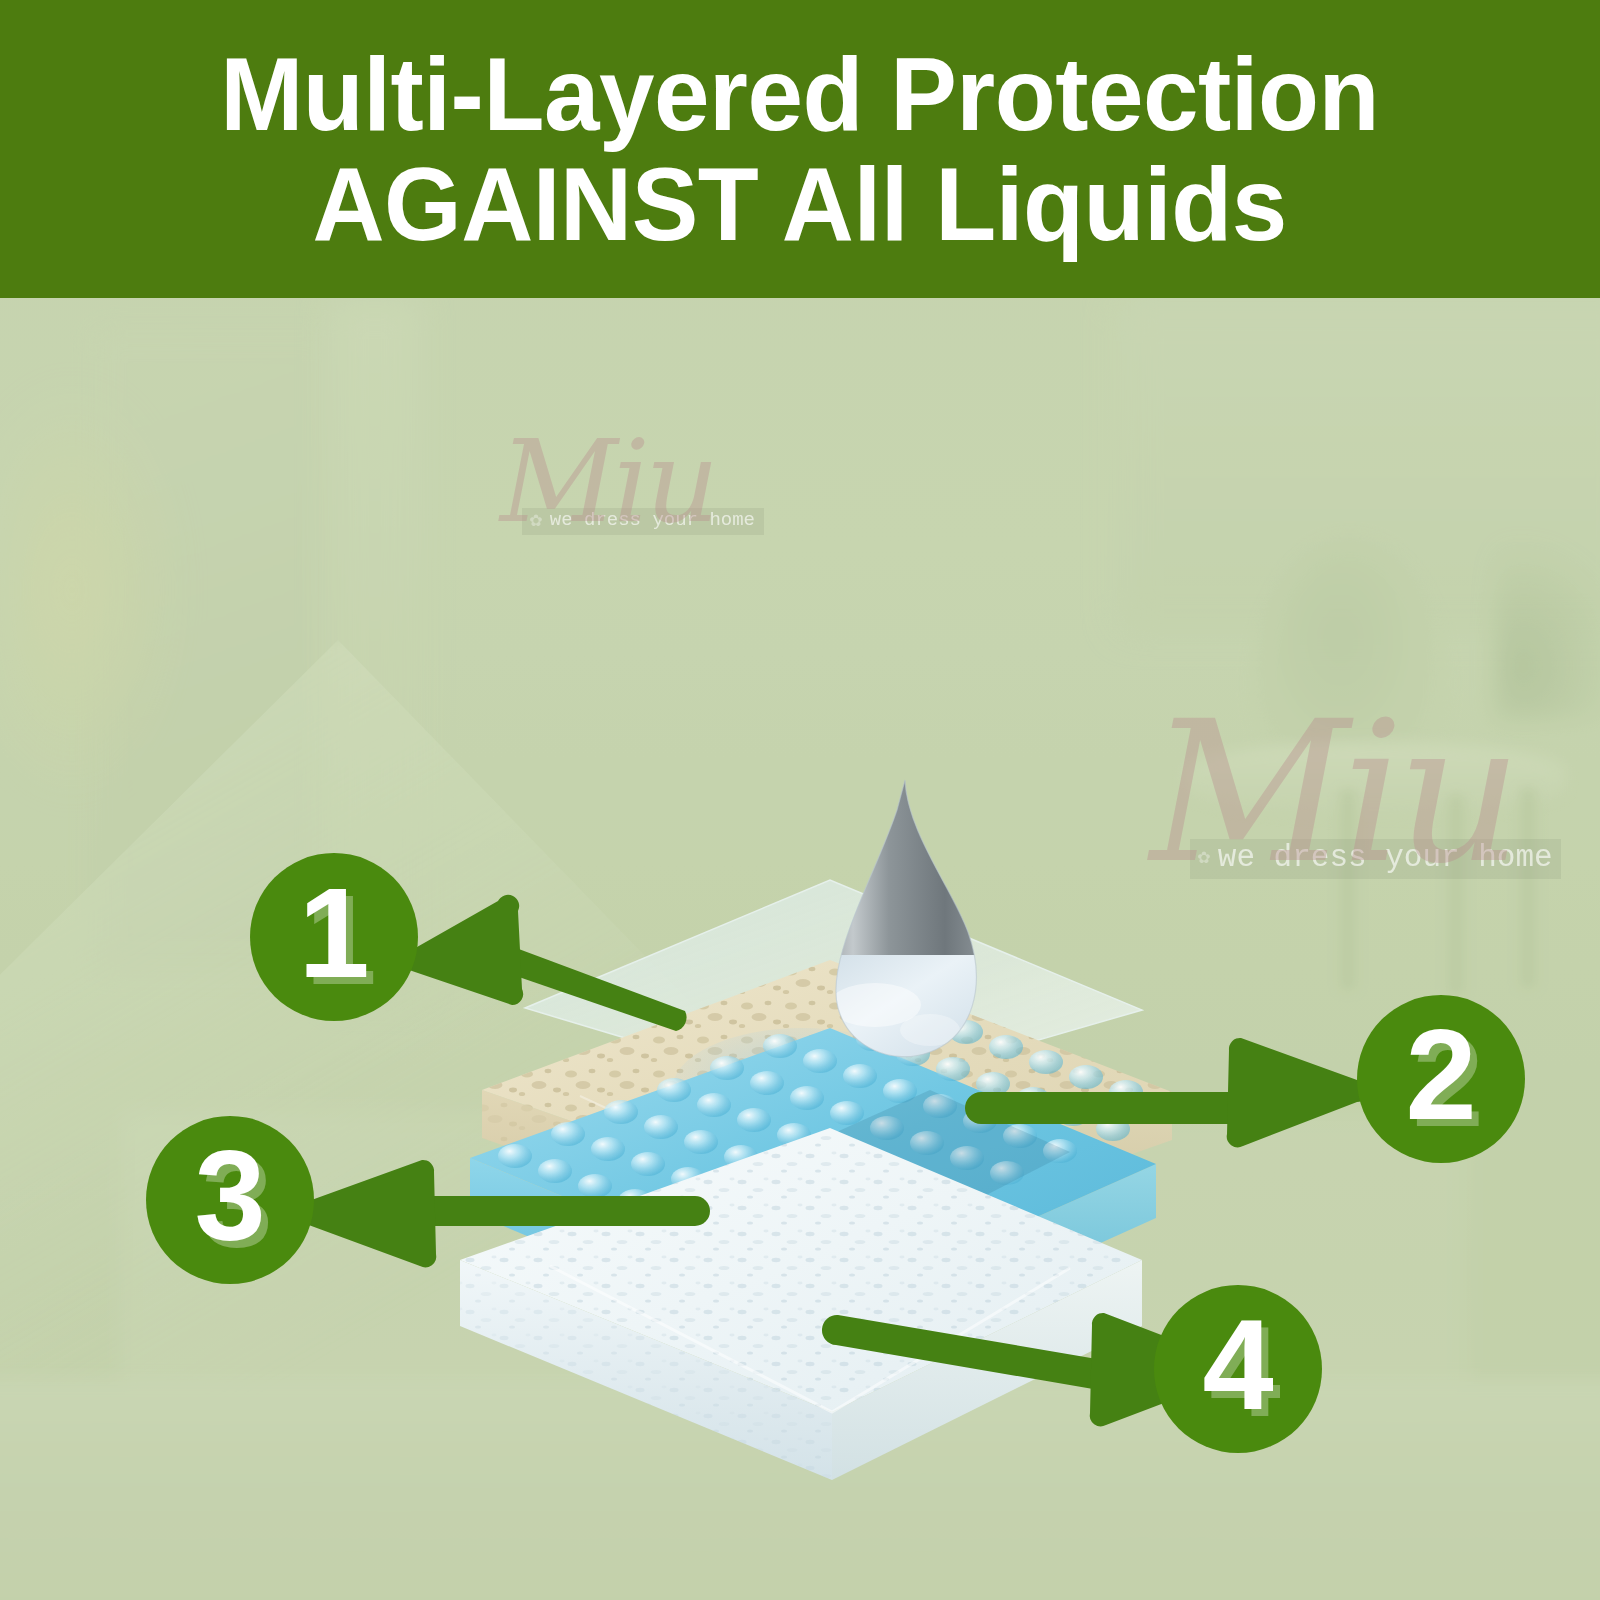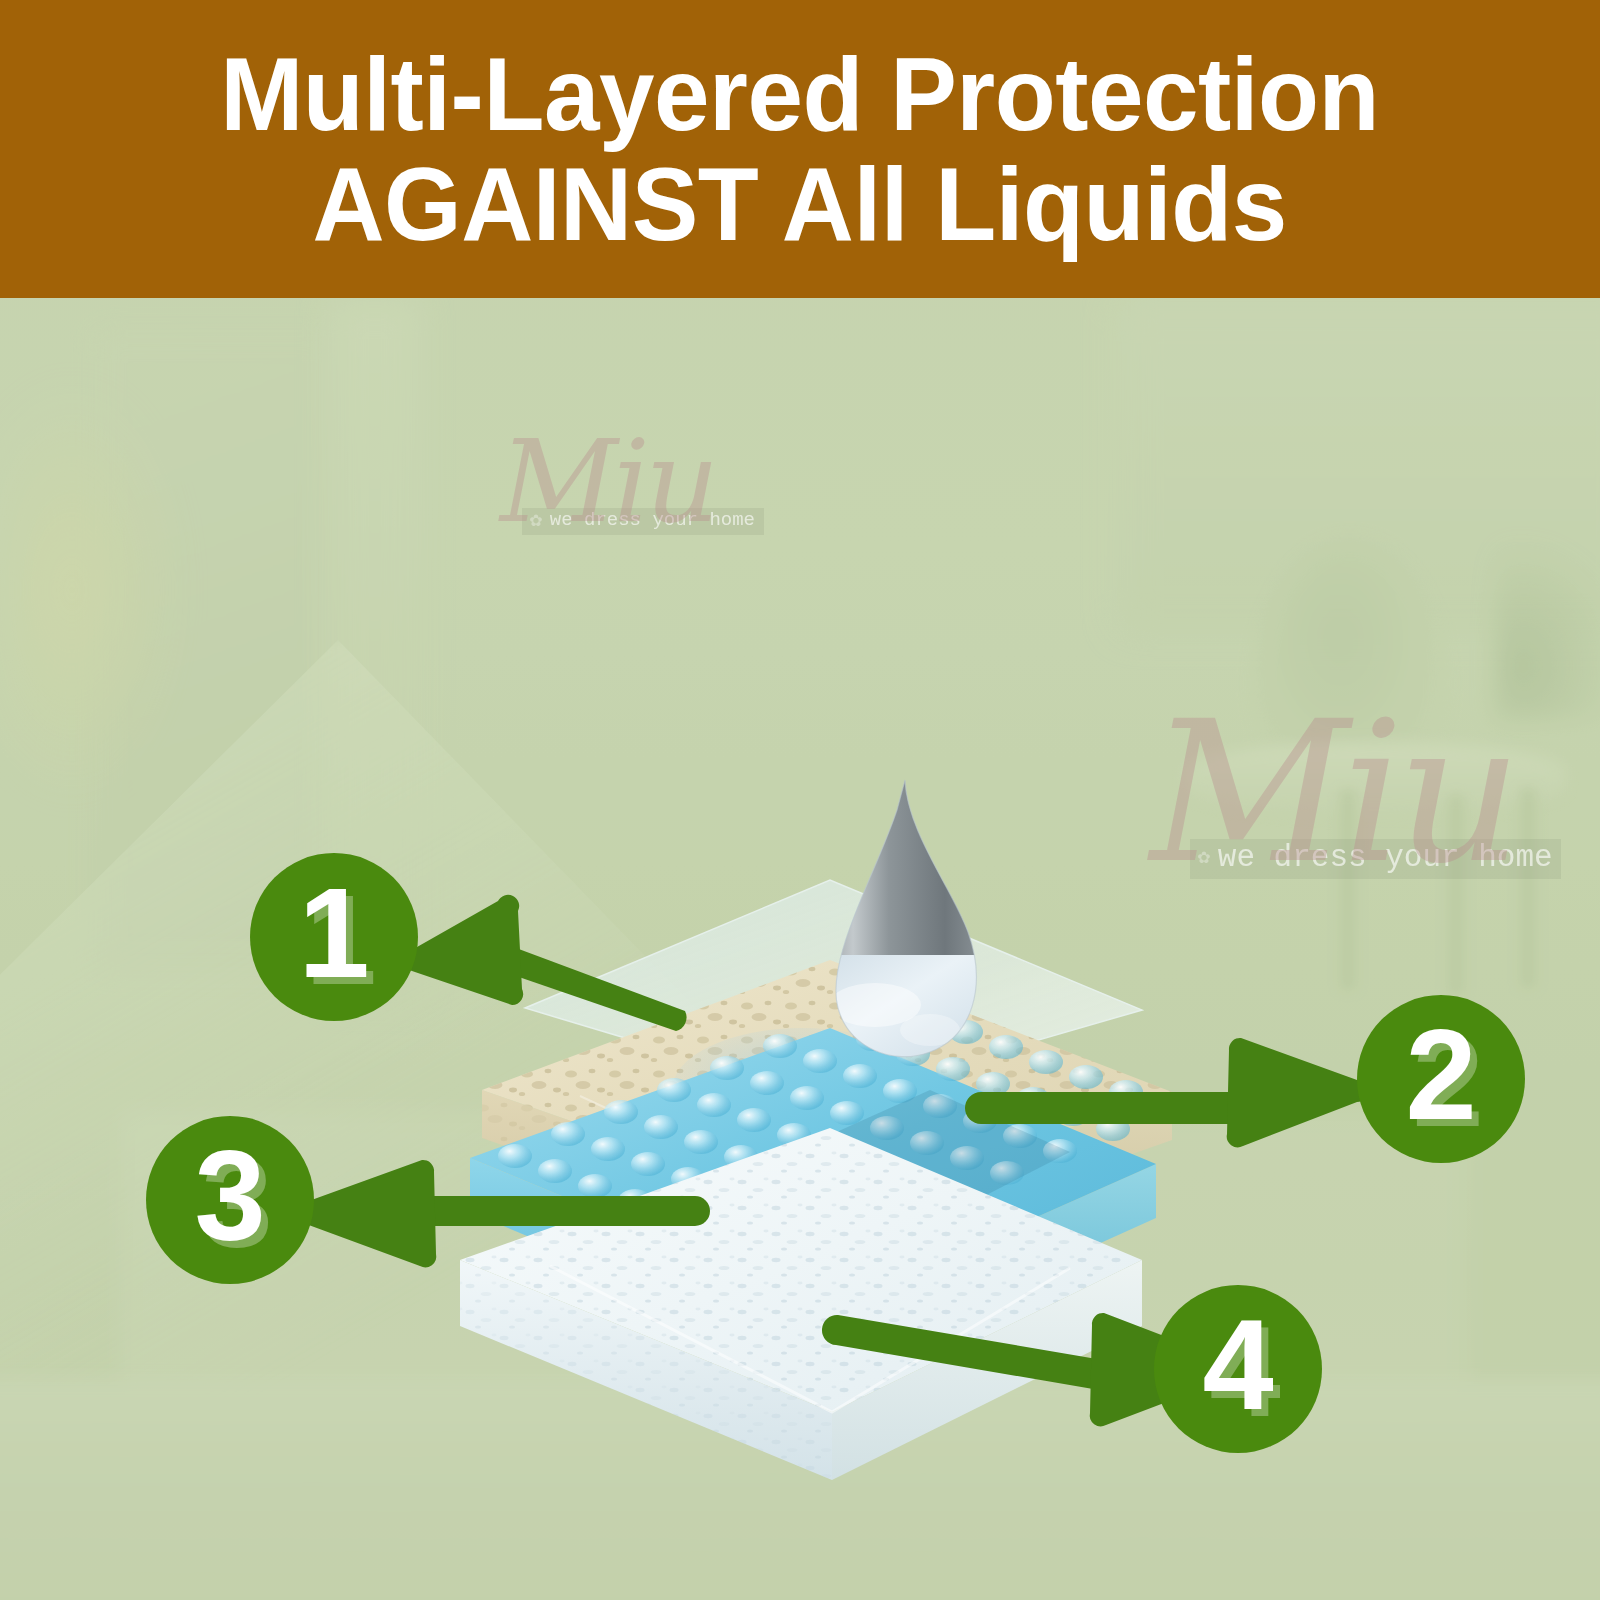--- a/index.html
+++ b/index.html
@@ -185,21 +185,21 @@
   .wm-small { left: 740px; top: 1140px; }
   .wm-small .wm-script { font-size: 84px; }
   .wm-small .wm-sub { margin-top: -20px; margin-left: 14px; }
   .wm-small .wm-tag { font-size: 15px; }
 
   
   .header {
     position: absolute;
     left: 0; top: 0;
     width: 1600px; height: 298px;
-    background: #a16207;
+    background: #4d7c0f;
     display: flex;
     flex-direction: column;
     align-items: center;
     justify-content: center;
     z-index: 30;
   }
   .header h1 {
     color: #ffffff;
     font-family: "Liberation Sans Narrow", "Liberation Sans", sans-serif;
     font-weight: bold;

